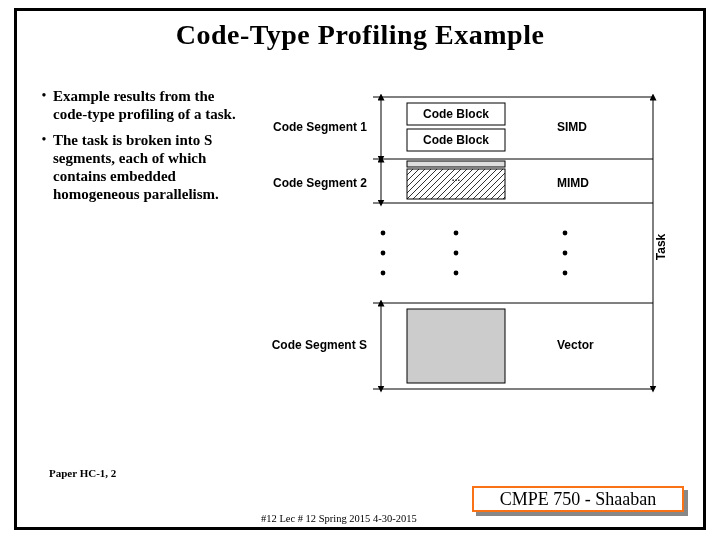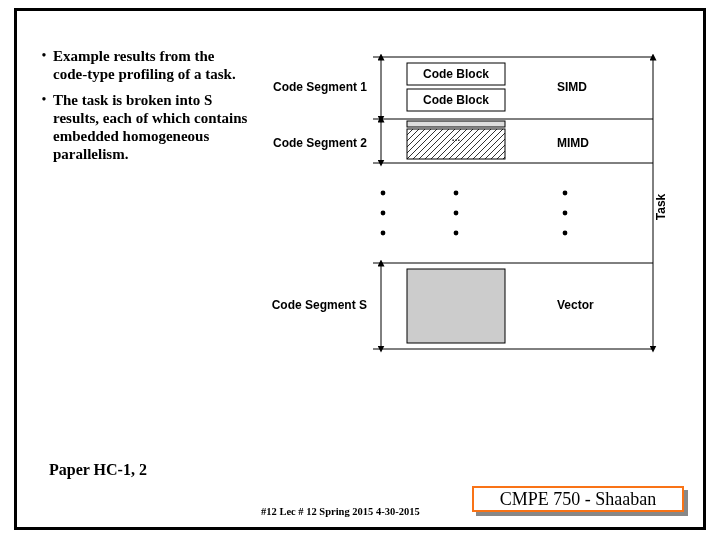--- a/index.html
+++ b/index.html
@@ -6,39 +6,40 @@
   body { background: #fff; font-family: "Times New Roman", Times, serif; width: 720px; height: 540px; position: relative; }
   .slide-frame { position: absolute; left: 14px; top: 8px; width: 692px; height: 522px; border: 3px solid #000; background: #fff; }
   .title { font-size: 28px; font-weight: bold; text-align: center; margin-top: 8px; letter-spacing: 0.5px; }
   .body { display: flex; margin-top: 36px; }
   .left { width: 238px; padding-left: 18px; padding-right: 6px; }
   .bullet-row { display: flex; margin-bottom: 8px; }
   .bullet-dot { width: 18px; font-size: 14px; line-height: 18px; text-align: center; }
   .bullet-text { flex: 1; font-size: 15px; font-weight: bold; line-height: 1.2; }
   .right { width: 430px; position: relative; font-weight: bold; }
   .diagram { font-family: Arial, Helvetica, sans-serif; font-size: 12px; }
-  .paper-ref { position: absolute; left: 32px; bottom: 48px; font-size: 16px; font-weight: bold; }
-  .footer-page { position: absolute; left: 244px; bottom: 10px; font-size: 10.5px; font-weight: bold; }
+  .paper-ref { position: absolute; left: 32px; bottom: 48px; font-size: 11px; font-weight: bold; }
+  .footer-page { position: absolute; left: 244px; bottom: 3px; font-size: 10.5px; font-weight: normal; }
   .footer-course-shadow { position: absolute; right: 15px; bottom: 11px; width: 212px; height: 26px; background: #888; }
   .footer-course { position: absolute; right: 19px; bottom: 15px; width: 212px; height: 26px; background: #fff; border: 2px solid #f97316; display: flex; align-items: center; justify-content: center; font-size: 18px; font-family: "Times New Roman", Times, serif; }
 </style>
 </head>
 <body>
 
 <div class="slide-frame">
+  <div class="title">Code-Type Profiling Example</div>
 
   <div class="body">
     <div class="left">
       <div class="bullet-row">
         <div class="bullet-dot">•</div>
         <div class="bullet-text">Example results from the code-type profiling of a task.</div>
       </div>
       <div class="bullet-row">
         <div class="bullet-dot">•</div>
-        <div class="bullet-text">The task is broken into S results, each of which contains embedded homogeneous parallelism.</div>
+        <div class="bullet-text">The task is broken into S segments, each of which contains embedded homogeneous parallelism.</div>
       </div>
     </div>
 
     <div class="right">
       <svg class="diagram" width="430" height="330">
         <defs>
           <pattern id="hatch" patternUnits="userSpaceOnUse" width="6" height="6">
             <path d="M-2,2 l4,-4 M0,6 l6,-6 M4,8 l4,-4" stroke="#333" stroke-width="1"></path>
           </pattern>
           <marker id="arr" viewBox="0 0 10 10" refX="5" refY="5" markerWidth="7" markerHeight="7" orient="auto-start-reverse">

